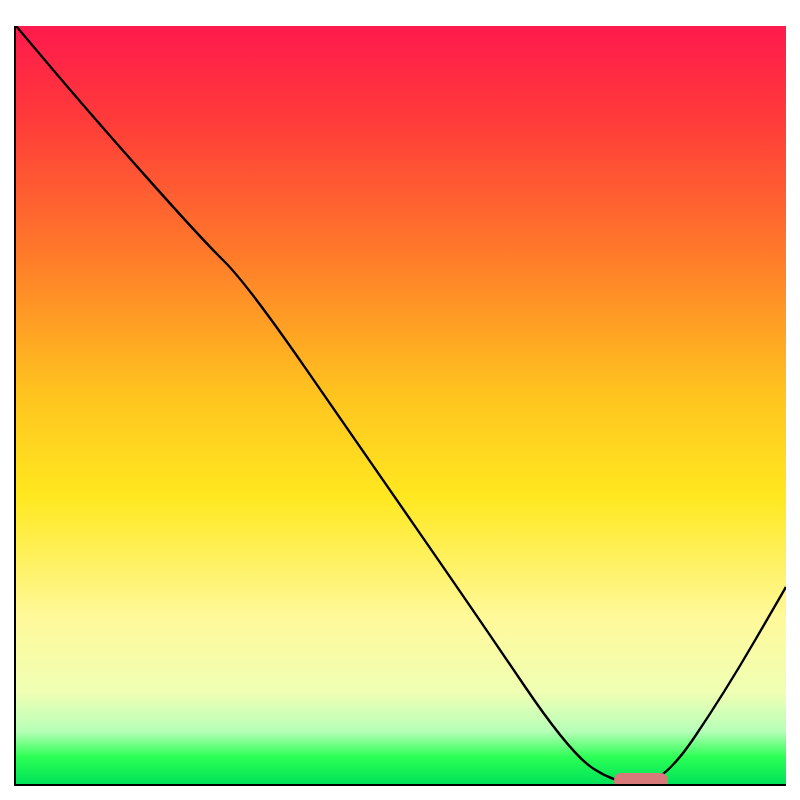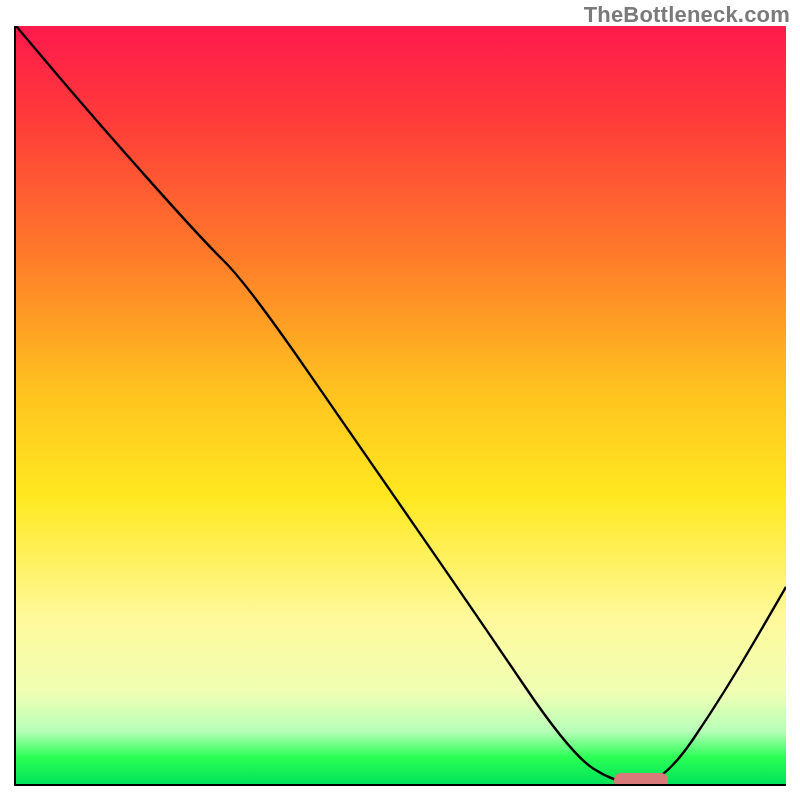--- a/index.html
+++ b/index.html
@@ -67,21 +67,20 @@
     height: 15px;
     border-radius: 7px;
     background: #d97a7a; 
   }
 </style>
 </head>
 <body>
 
 <div class="frame">
 
-  <div class="attribution">TheBottleneck.com</div>
 
   <div class="plot">
     <div class="gradient"></div>
 
     <svg class="curve" viewBox="0 0 772 760" preserveAspectRatio="none">
       <path id="curve-path" d="M 0,0 Q 0,0 38.6,45.60000000000002 Q 77.2,91.20000000000005 131.24,152.00000000000006 Q 185.28,212.80000000000007 208.44,235.60000000000002 Q 231.6,258.4 289.5,342 Q 347.40000000000003,425.6 405.3,509.2 Q 463.2,592.8 509.52,661.2 Q 555.84,729.6 579,744.8 Q 602.16,760 625.3199999999999,760 Q 648.48,760 679.36,714.4 Q 710.24,668.8 741.12,615.5999999999999 T 772,562.4" fill="none" stroke="#000000" stroke-width="2.4"></path>
     </svg>
 
     <div id="opt-marker" class="marker" style="left: 598.3px; top: 747px; width: 54.04px; background: rgb(217, 122, 122);"></div>
   </div>

